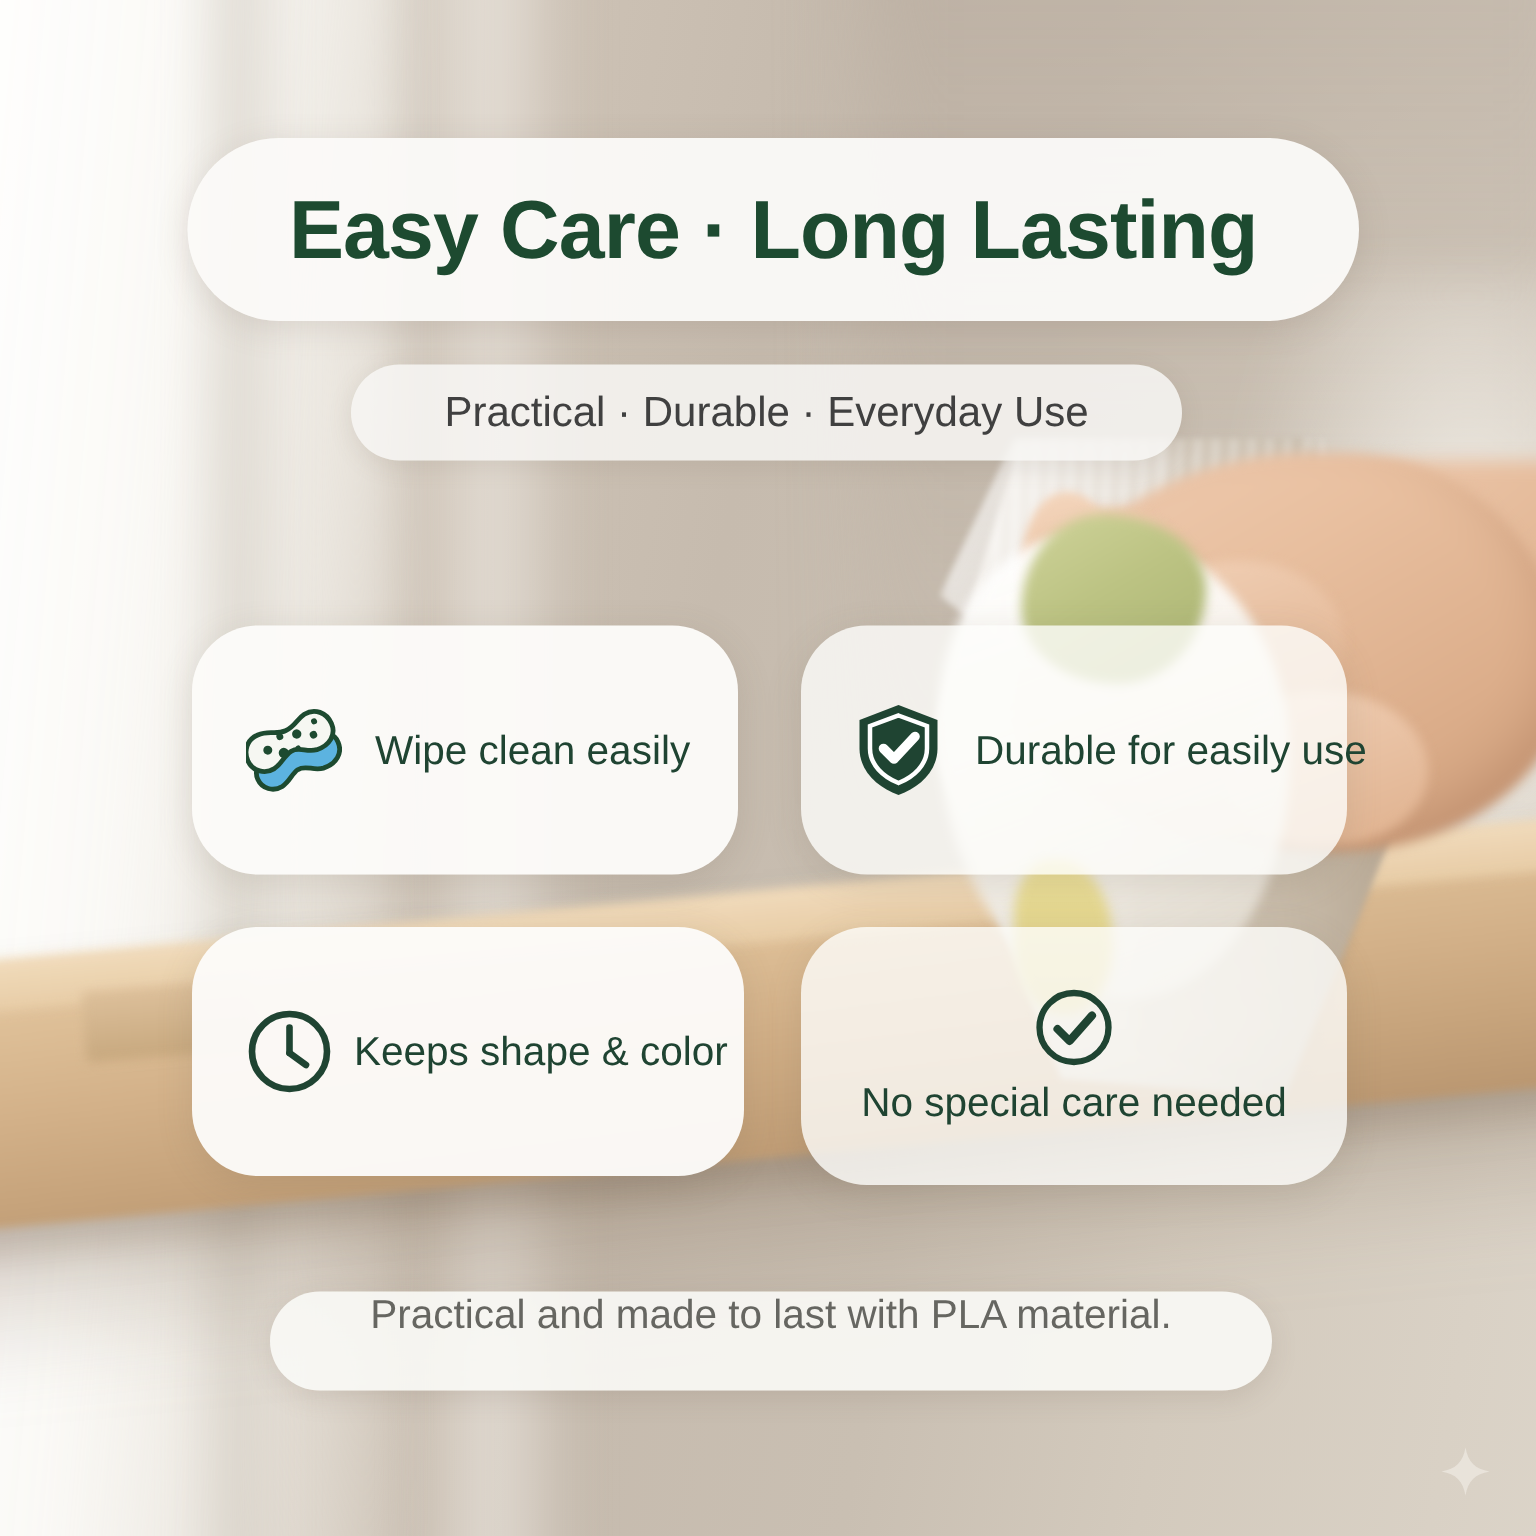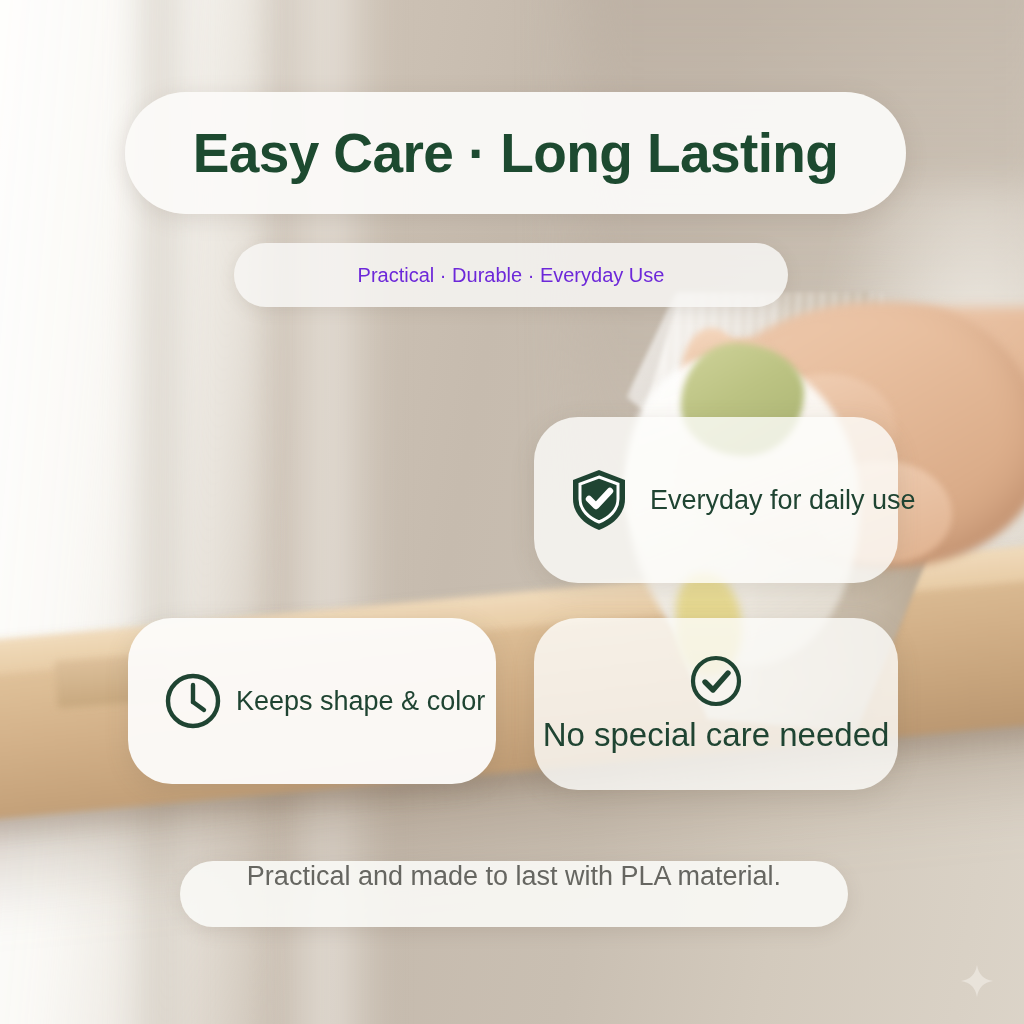--- a/index.html
+++ b/index.html
@@ -224,22 +224,22 @@
   .pill-sub {
     position: absolute;
     left: 234px; top: 243px;
     width: 554px; height: 64px;
     background: rgba(247,246,243,0.86);
     border-radius: 34px;
     display: flex; align-items: center; justify-content: center;
     box-shadow: 0 4px 16px rgba(118,103,88,0.13);
   }
   .pill-sub .t {
-    font-size: 20px;
-    color: #6d28d9;
+    font-size: 28px;
+    color: #404040;
     white-space: nowrap;
   }
 
   .cards { position: absolute; left: 0; top: 0; width: 1024px; height: 1024px; }
 
   .card {
     position: absolute;
     border-radius: 44px;
     display: flex;
     align-items: center;
@@ -252,21 +252,21 @@
   .c2 { left: 534px; top: 417px; width: 364px; height: 166px; padding-left: 36px; gap: 22px; }
   .c3 { left: 128px; top: 618px; width: 368px; height: 166px; padding-left: 36px; gap: 14px; }
   .c4 { left: 534px; top: 618px; width: 364px; height: 172px;
         flex-direction: column; justify-content: center; gap: 8px; padding-left: 0; }
 
   .card-label {
     font-size: 27px;
     color: #1f4432;
     white-space: nowrap;
   }
-  .c4 .card-label { font-size: 33px; }
+  .c4 .card-label { font-size: 27px; }
 
   .icon-box { flex: 0 0 auto; display: flex; align-items: center; justify-content: center; }
 
   .footer-pill {
     position: absolute;
     left: 180px; top: 861px;
     width: 668px; height: 66px;
     background: rgba(250,249,246,0.90);
     border-radius: 36px;
     display: flex; align-items: flex-start; justify-content: center;
@@ -327,30 +327,51 @@
     <div class="pill-title">
       <span class="t">Easy Care · Long Lasting</span>
     </div>
 
     <div class="pill-sub">
       <span class="t">Practical · Durable · Everyday Use</span>
     </div>
 
     <div class="cards">
 
+      <div class="card card-solid c1">
+        <span class="icon-box">
+          <svg width="64" height="58" viewBox="0 0 64 58" aria-hidden="true">
+            <g transform="rotate(-24 32 29)">
+              <path d="M14 26 C6 26 2 32 2 37 C2 44 8 49 15 48 C21 47 24 43 29 42
+                       C35 41 38 47 45 48 C54 49 61 44 61 36 C61 30 56 25 49 26 Z" fill="#5cb3e0" stroke="#1d4a30" stroke-width="3.2" stroke-linejoin="round"></path>
+              <path d="M14 10 C6 10 1 16 1 23 C1 31 8 36 15 35 C21 34 24 30 30 29
+                       C36 28 39 34 46 35 C55 36 62 31 62 23 C62 15 56 9 48 10
+                       C42 11 39 15 32 15 C25 15 22 10 14 10 Z" fill="#f6f7f2" stroke="#1d4a30" stroke-width="3.2" stroke-linejoin="round"></path>
+              <circle cx="16" cy="22" r="3.0" fill="#1d4a30"></circle>
+              <circle cx="27" cy="17" r="2.3" fill="#1d4a30"></circle>
+              <circle cx="25" cy="28" r="3.4" fill="#1d4a30"></circle>
+              <circle cx="38" cy="20" r="3.1" fill="#1d4a30"></circle>
+              <circle cx="48" cy="25" r="2.5" fill="#1d4a30"></circle>
+              <circle cx="52" cy="17" r="2.0" fill="#1d4a30"></circle>
+              <circle cx="35" cy="29" r="1.8" fill="#1d4a30"></circle>
+            </g>
+          </svg>
+        </span>
+        <span class="card-label">Wipe clean easily</span>
+      </div>
 
       <div class="card card-glass c2">
         <span class="icon-box">
           <svg width="58" height="64" viewBox="0 0 58 64" aria-hidden="true">
             <path d="M29 2 L55 12 V31 C55 46 43 57 29 62 C15 57 3 46 3 31 V12 Z" fill="#1f4432"></path>
             <path d="M29 9 L48 16 V31 C48 42 39 50 29 54 C19 50 10 42 10 31 V16 Z" fill="none" stroke="#ffffff" stroke-width="3"></path>
             <path d="M19 31 L26 38 L40 23" fill="none" stroke="#ffffff" stroke-width="6.4" stroke-linecap="round" stroke-linejoin="round"></path>
           </svg>
         </span>
-        <span class="card-label">Everyday for daily use</span>
+        <span class="card-label">Durable for easily use</span>
       </div>
 
       <div class="card card-solid c3">
         <span class="icon-box">
           <svg width="58" height="58" viewBox="0 0 58 58" aria-hidden="true">
             <circle cx="29" cy="29" r="25" fill="none" stroke="#1f4432" stroke-width="4.4"></circle>
             <path d="M29 13 V30" stroke="#1f4432" stroke-width="4.4" stroke-linecap="round"></path>
             <path d="M29 30 L40 38" stroke="#1f4432" stroke-width="4.4" stroke-linecap="round"></path>
           </svg>
         </span>

